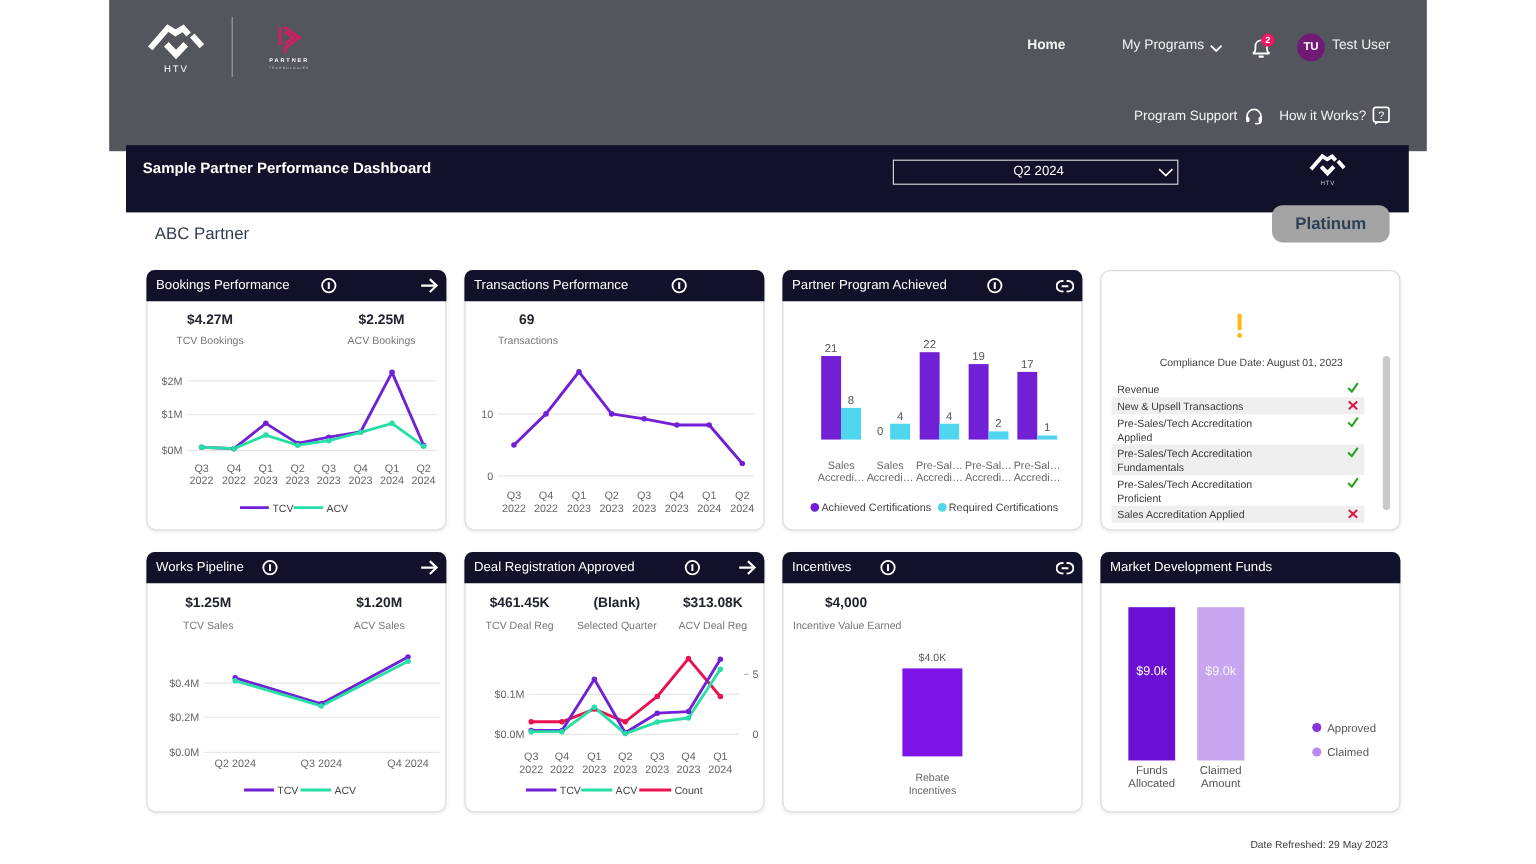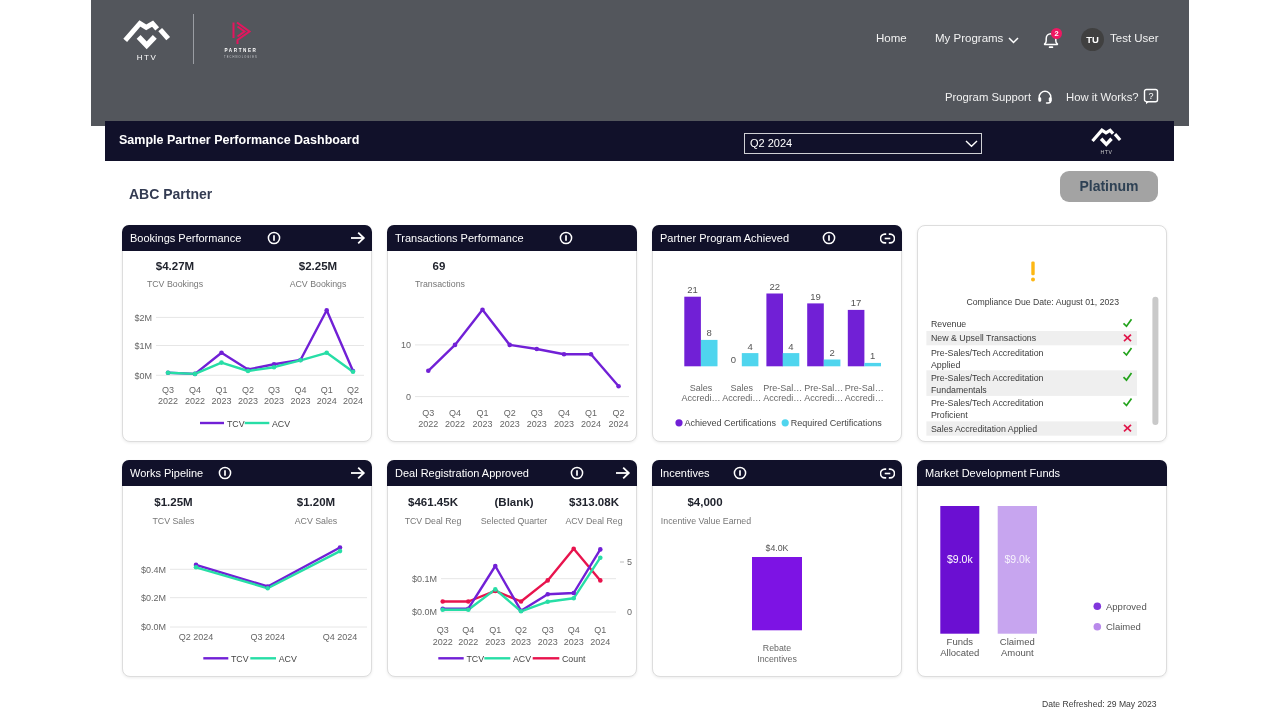--- a/index.html
+++ b/index.html
@@ -1,16 +1,16 @@
 <!DOCTYPE html>
 <html><head><meta charset="utf-8"><style>
 * { margin:0; padding:0; box-sizing:border-box; }
 body { width:1280px; height:720px; background:#fff; font-family:"Liberation Sans", sans-serif; position:relative; overflow:hidden; }
 .hdr { position:absolute; left:91px; top:0; width:1098px; height:126px; background:#53565c; }
-.bar { position:absolute; left:105px; top:121px; width:1069px; height:40px; background:#11112a; }
+.bar { position:absolute; left:105px; top:121px; width:1069px; height:56px; background:#11112a;text-align:center; }
 .nav { position:absolute; color:#f2f2f2; font-size:11.5px; white-space:nowrap; }
 .card { position:absolute; width:250px; height:217px; background:#fff; border:1px solid #ddd; border-radius:8px; box-shadow:0 1px 3px rgba(0,0,0,.08);padding-left:30px; }
 .ch { position:absolute; left:-1px; top:-1px; width:250px; height:26px; background:#11112a; border-radius:7px 7px 0 0; color:#fff; font-size:11px; }
 .ch span { position:absolute; left:8px; top:7px; }
 svg text { font-family:"Liberation Sans", sans-serif; }
 </style></head>
 <body>
 <div class="hdr">
 </div>
 <svg width="48" height="42" viewBox="0 0 48 42" style="position:absolute;left:123px;top:20px">
@@ -25,31 +25,31 @@
 <div style="position:absolute;left:193px;top:14px;width:1px;height:50px;background:#9a9da3"></div>
 <svg width="40" height="40" viewBox="0 0 40 40" style="position:absolute;left:222px;top:20px">
     <g stroke="#e4155e" stroke-width="2" fill="none">
       <line x1="11.5" y1="2.5" x2="11.5" y2="18"></line>
       <path d="M15,2.5 L27.5,11.5 L15.5,20 L15.5,24"></path>
       <path d="M15.5,6.5 L22.5,11.5 L15.5,16.5"></path>
     </g>
     <text x="19" y="32" font-size="4.6" fill="#fff" text-anchor="middle" letter-spacing="1.6" font-weight="bold">PARTNER</text>
     <text x="19" y="37.5" font-size="2.6" fill="#cfd0d4" text-anchor="middle" letter-spacing="1.1">TECHNOLOGIES</text>
   </svg>
-<div class="nav" style="left:876px;top:32px;font-weight:normal">Home</div>
+<div class="nav" style="left:856px;top:32px;font-weight:bold">Home</div>
 <div class="nav" style="left:935px;top:32px">My Programs</div>
 <svg width="11" height="7" viewBox="0 0 11 7" style="position:absolute;left:1008px;top:37px">
     <polyline points="1,1 5.5,5.5 10,1" fill="none" stroke="#fff" stroke-width="1.5"></polyline>
   </svg>
 <svg width="20" height="20" viewBox="0 0 20 20" style="position:absolute;left:1041px;top:30px">
     <path d="M3.6,14.6 L16.4,14.6 L16.4,13.9 C15.3,13.3 14.8,12.4 14.8,10.8 L14.8,8.6 C14.8,5.8 12.8,3.7 10,3.7 C7.2,3.7 5.2,5.8 5.2,8.6 L5.2,10.8 C5.2,12.4 4.7,13.3 3.6,13.9 Z" fill="none" stroke="#fff" stroke-width="1.5" stroke-linejoin="round"></path>
     <line x1="8.6" y1="17.2" x2="11.4" y2="17.2" stroke="#fff" stroke-width="1.7" stroke-linecap="round"></line>
   </svg>
 <div style="position:absolute;left:1051px;top:28px;width:11px;height:11px;border-radius:50%;background:#ef1862;color:#fff;font-size:7.5px;font-weight:bold;text-align:center;line-height:11px">2</div>
-<div style="position:absolute;left:1081px;top:28px;width:23px;height:23px;border-radius:50%;background:#404040;color:#fff;font-size:9.5px;font-weight:bold;text-align:center;line-height:23px">TU</div>
+<div style="position:absolute;left:1081px;top:28px;width:23px;height:23px;border-radius:50%;background:#701a75;color:#fff;font-size:9.5px;font-weight:bold;text-align:center;line-height:23px">TU</div>
 <div class="nav" style="left:1110px;top:32px">Test User</div>
 <div class="nav" style="left:945px;top:91px;font-size:11.3px">Program Support</div>
 <svg width="16" height="16" viewBox="0 0 16 16" style="position:absolute;left:1037px;top:89px">
     <path d="M2.2,10.5 L2.2,8 C2.2,4.8 4.8,2.2 8,2.2 C11.2,2.2 13.8,4.8 13.8,8 L13.8,11.5 C13.8,13 12.8,14 11.2,14 L9.5,14" fill="none" stroke="#fff" stroke-width="1.4" stroke-linecap="round"></path>
     <rect x="1.4" y="8.2" width="2.8" height="4.6" rx="1.3" fill="#fff"></rect>
     <rect x="11.8" y="8.2" width="2.8" height="4.6" rx="1.3" fill="#fff"></rect>
   </svg>
 <div class="nav" style="left:1066px;top:91px;font-size:11.3px">How it Works?</div>
 <svg width="16" height="17" viewBox="0 0 16 17" style="position:absolute;left:1143px;top:88px">
     <rect x="1.5" y="1.5" width="13" height="12.2" rx="2" fill="none" stroke="#fff" stroke-width="1.4"></rect>
@@ -65,21 +65,21 @@
 <svg width="31" height="27" viewBox="0 0 48 42" style="position:absolute;left:986px;top:7px">
       <g stroke="#fff" stroke-width="5" fill="none">
         <polyline points="2.2,20.3 16.9,3.4 23.2,7.4 29.6,3.6 34.2,8.8"></polyline>
         <line x1="37.2" y1="9.6" x2="45.2" y2="18.6"></line>
         <polyline points="15.6,16.8 23.7,25.4 31.8,16.8" stroke-width="5.4"></polyline>
       </g>
       <polygon points="19.6,13.8 23.6,19.4 27.6,13.8" fill="#11112a"></polygon>
       <text x="24" y="40.5" font-size="8" fill="#ccc" text-anchor="middle" letter-spacing="1">HTV</text>
     </svg>
 </div>
-<div style="position:absolute;left:129px;top:186px;font-size:14px;font-weight:bold;color:#333b52">ABC Partner</div>
+<div style="position:absolute;left:129px;top:186px;font-size:14px;font-weight:normal;color:#333b52">ABC Partner</div>
 <div style="position:absolute;left:1060px;top:171px;width:98px;height:31px;background:#a3a3a3;border-radius:9px;color:#2e4154;font-size:14px;font-weight:bold;text-align:center;line-height:31px">Platinum</div>
 <div class="card" style="left:122px;top:225px">
     <div class="ch">
       <span>Bookings Performance</span>
       <svg width="14" height="14" viewBox="0 0 14 14" style="position:absolute;top:6px;left:145px">
         <circle cx="7" cy="7" r="5.6" fill="none" stroke="#fff" stroke-width="1.5"></circle>
         <line x1="7" y1="4.2" x2="7" y2="9.8" stroke="#fff" stroke-width="1.7"></line>
       </svg>
       <svg width="16" height="14" viewBox="0 0 16 14" style="position:absolute;top:6px;right:6px">
         <line x1="1" y1="7" x2="13.6" y2="7" stroke="#fff" stroke-width="1.8"></line>

